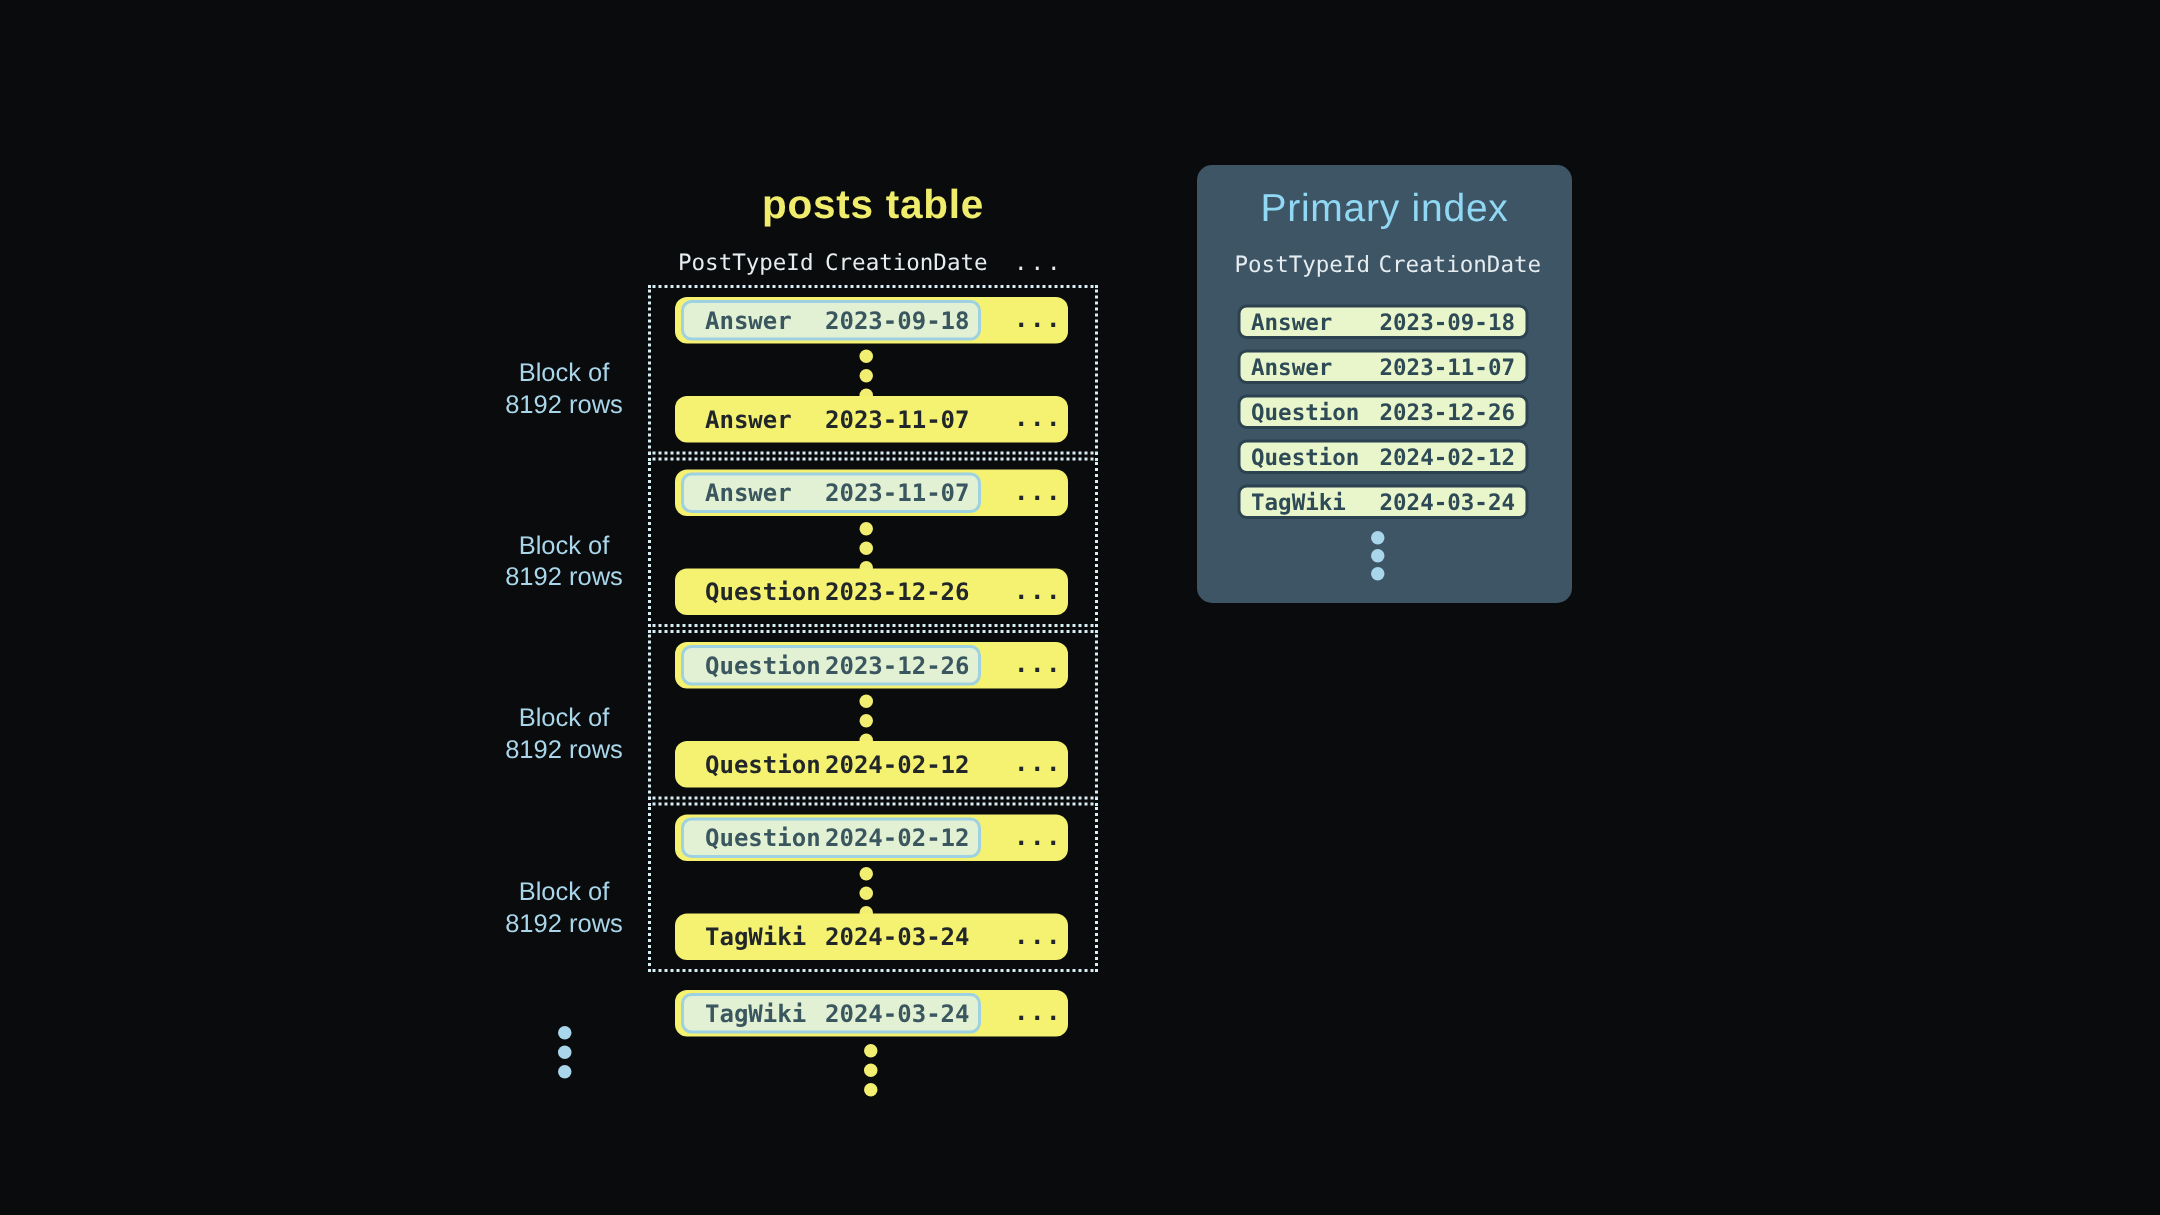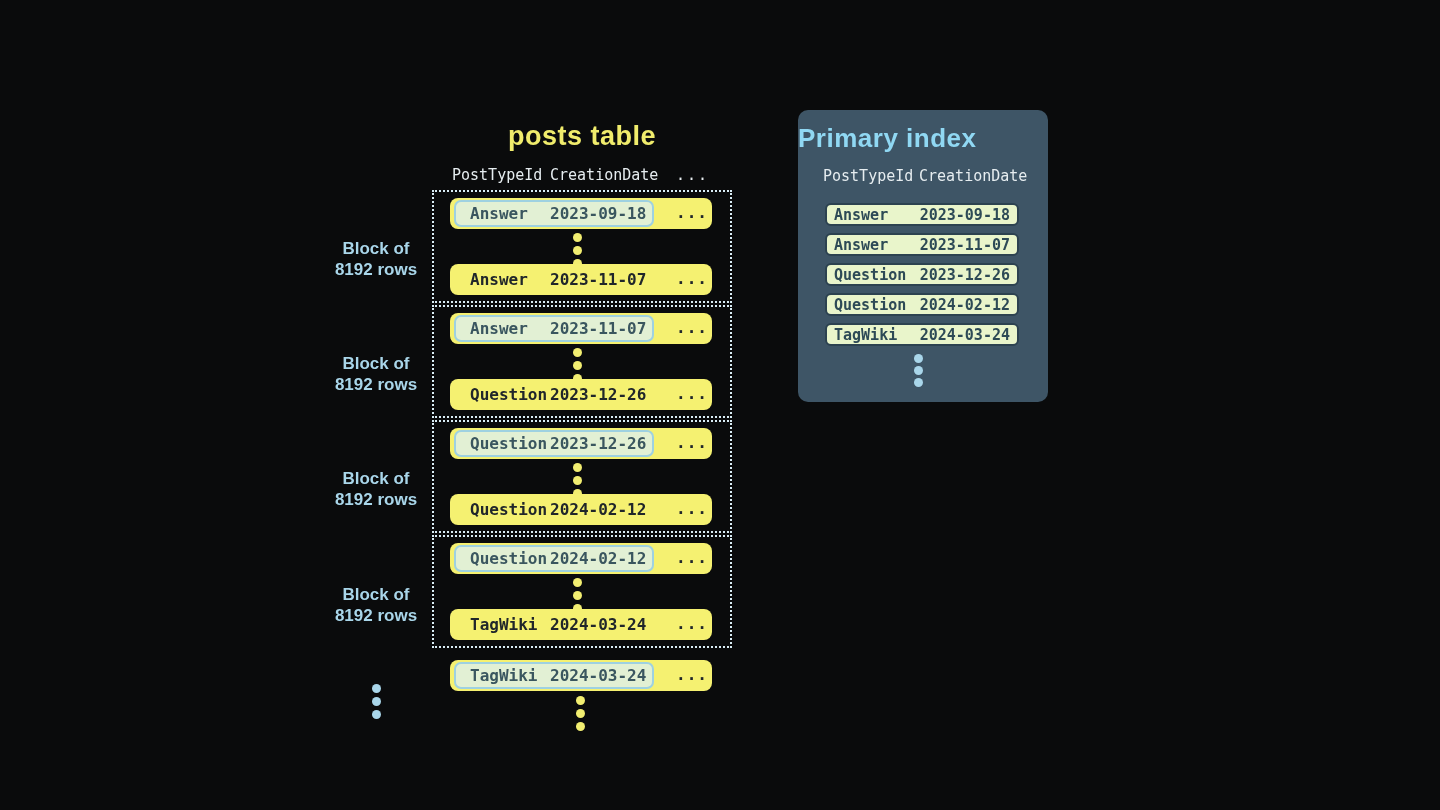--- a/index.html
+++ b/index.html
@@ -36,30 +36,30 @@
   .block .vdots{left:139px;top:41px;}
 
   .overflow-row{position:absolute;left:450px;top:660px;width:262px;height:31px;
     background:#f5f171;border-radius:8px;font-family:"DejaVu Sans Mono","Liberation Mono",monospace;
     font-weight:bold;font-size:16px;color:#20262a;}
   .overflow-row .ct{position:absolute;left:20px;line-height:31px;color:#3a565f;}
   .overflow-row .cd{position:absolute;left:100px;line-height:31px;color:#3a565f;}
   .overflow-row .cm{position:absolute;left:226px;line-height:29px;letter-spacing:1px;}
 
   .side-label{position:absolute;left:306px;width:140px;text-align:center;
-    font-size:17px;line-height:21px;font-weight:700;color:#a9d6ea;}
+    font-size:17px;line-height:21px;font-weight:400;color:#a9d6ea;}
   .sl1{top:238px;} .sl2{top:353px;} .sl3{top:468px;} .sl4{top:584px;}
   .left-dots{left:372px;top:684px;}
   .bottom-dots{left:576px;top:696px;}
 
   
   .panel{position:absolute;left:798px;top:110px;width:250px;height:292px;
     background:#3e5566;border-radius:10px;}
-  .pi-title{position:absolute;left:0;top:13px;width:100%;
-    font-size:26px;font-weight:700;color:#90d8f3;letter-spacing:.5px;}
+  .pi-title{position:absolute;left:0;top:13px;width:100%;text-align:center;
+    font-size:26px;font-weight:400;color:#90d8f3;letter-spacing:.5px;}
   .pi-head span{position:absolute;top:57px;font-size:15px;font-weight:500;color:#e6edf0;}
   .pi-h1{left:25px;} .pi-h2{left:121px;}
 
   .irow{position:absolute;left:27px;width:194px;height:23px;box-sizing:border-box;
     background:#e9f5cb;border:2px solid #2c4250;border-radius:6px;
     font-family:"DejaVu Sans Mono","Liberation Mono",monospace;font-weight:bold;
     font-size:15px;color:#2d4a56;display:flex;justify-content:space-between;
     align-items:center;padding:0 7px;}
   .ir1{top:93px;} .ir2{top:123px;} .ir3{top:153px;} .ir4{top:183px;} .ir5{top:213px;}
   .pi-dots{left:116px;top:244px;gap:3px;}

